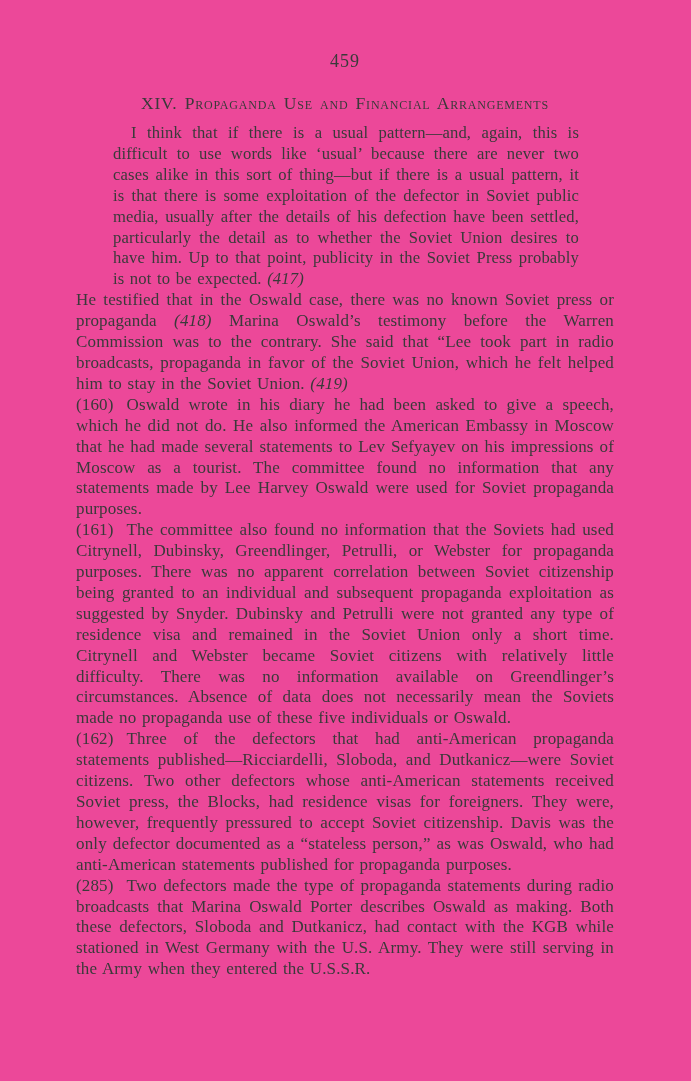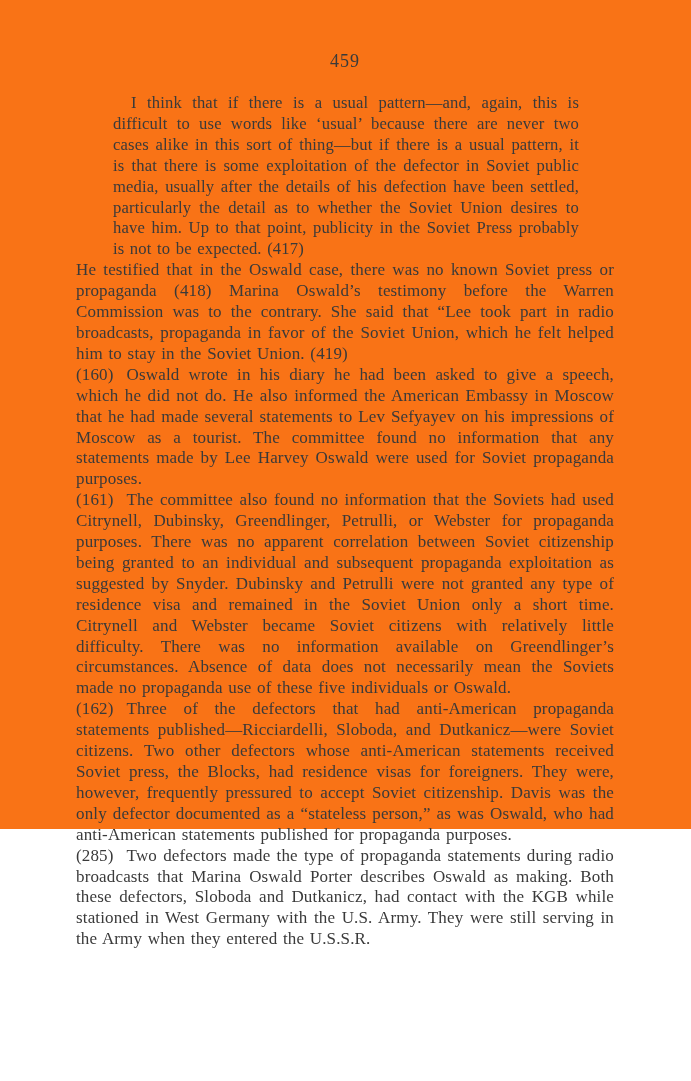--- a/index.html
+++ b/index.html
@@ -10,23 +10,23 @@
   body {
     width: 691px;
     height: 1081px;
     overflow: hidden;
     font-family: "Liberation Serif", "DejaVu Serif", serif;
     color: #3a3a3a;
   }
   .page {
     box-sizing: border-box;
     width: 691px;
-    height: 829px;
+    height: 1081px;
     padding: 50px 77px 40px 76px;
-    background: #f97316;
+    background: #ec4899;
   }
   .page-number {
     text-align: center;
     font-size: 18px;
     line-height: 22px;
     letter-spacing: 1px;
     margin-bottom: 21px;
   }
   .para {
     margin: 0;
@@ -52,30 +52,32 @@
   .quote {
     margin: 0 35px 0 37px;
     font-size: 16.6px;
     line-height: 20.9px;
     text-align: justify;
     text-indent: 18px;
     letter-spacing: 0.15px;
     word-spacing: 1.2px;
   }
   .cite {
+    font-style: italic;
   }
 </style>
 </head>
 <body>
 
 <div class="page">
 
   <div class="page-number">459</div>
 
 
+  <h2 class="section-heading">XIV. Propaganda Use and Financial Arrangements</h2>
 
 
   <blockquote class="quote"><span>I think that if there is a usual pattern—and, again, this is difficult to use words like ‘usual’ because there are never two cases alike in this sort of thing—but if there is a usual pattern, it is that there is some exploitation of the defector in Soviet public media, usually after the details of his defection have been settled, particularly the detail as to whether the Soviet Union desires to have him. Up to that point, publicity in the Soviet Press probably is not to be expected.</span> <span class="cite">(417)</span></blockquote>
 
   <p class="para"><span>He testified that in the Oswald case, there was no known Soviet press or propaganda </span><span class="cite">(418)</span><span> Marina Oswald’s testimony before the Warren Commission was to the contrary. She said that “Lee took part in radio broadcasts, propaganda in favor of the Soviet Union, which he felt helped him to stay in the Soviet Union. </span><span class="cite">(419)</span></p>
 
   <p class="para"><span class="pnum">(160)</span><span>Oswald wrote in his diary he had been asked to give a speech, which he did not do. He also informed the American Embassy in Moscow that he had made several statements to Lev Sefyayev on his impressions of Moscow as a tourist. The committee found no information that any statements made by Lee Harvey Oswald were used for Soviet propaganda purposes.</span></p>
 
   <p class="para"><span class="pnum">(161)</span><span>The committee also found no information that the Soviets had used Citrynell, Dubinsky, Greendlinger, Petrulli, or Webster for propaganda purposes. There was no apparent correlation between Soviet citizenship being granted to an individual and subsequent propaganda exploitation as suggested by Snyder. Dubinsky and Petrulli were not granted any type of residence visa and remained in the Soviet Union only a short time. Citrynell and Webster became Soviet citizens with relatively little difficulty. There was no information available on Greendlinger’s circumstances. Absence of data does not necessarily mean the Soviets made no propaganda use of these five individuals or Oswald.</span></p>
 

